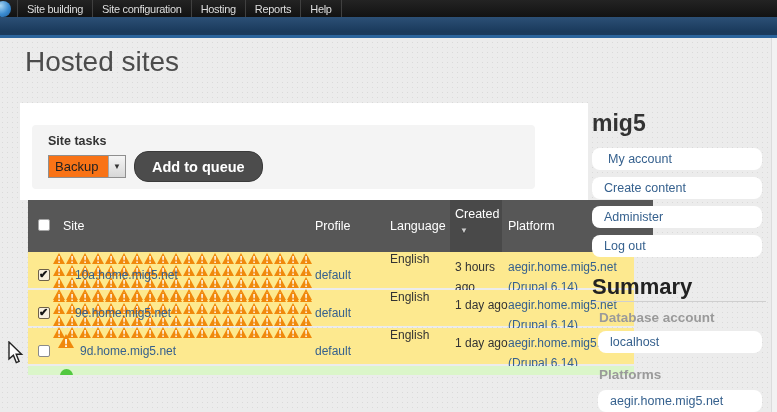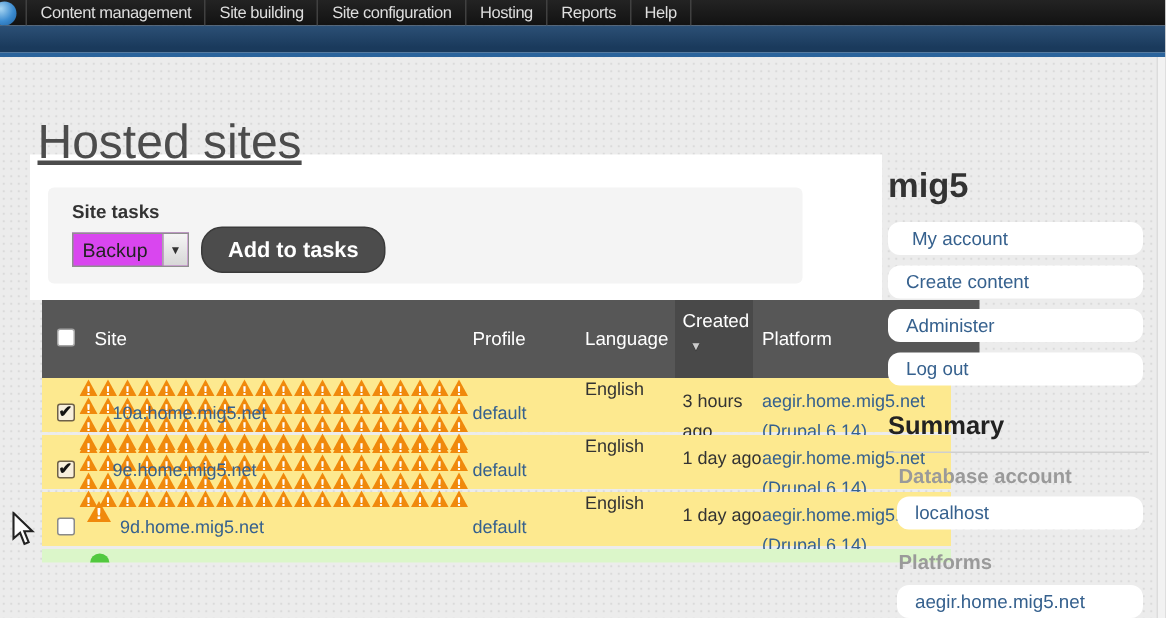--- a/index.html
+++ b/index.html
@@ -17,27 +17,27 @@
     background:radial-gradient(circle at 35% 30%, #a8d6f2, #3b8bd0 55%, #1d5f9e);}
   .menu-item{display:flex;align-items:center;padding:0 9px;color:#dedede;font-size:11px;letter-spacing:-0.3px;
     border-left:1px solid #404040;cursor:default;white-space:nowrap;}
   .menu-item:last-child{border-right:1px solid #404040;}
 
   
   .banner{position:absolute;left:0;top:17px;width:777px;height:21px;
     background:linear-gradient(180deg,#2c5076,#1a3a5c 80%);border-bottom:3px solid #2b649c;z-index:6;}
 
   
-  .page-title{position:absolute;left:25px;top:76px;margin:0;font-size:32px;font-weight:400;color:#4c4c4c;z-index:2;text-decoration:underline;}
+  .page-title{position:absolute;left:25px;top:46px;margin:0;font-size:28px;font-weight:400;color:#4c4c4c;z-index:2;}
 
   
   .main-panel{position:absolute;left:20px;top:103px;width:568px;height:97px;background:#ffffff;z-index:1;}
   .site-tasks{position:absolute;left:12px;top:22px;width:503px;height:64px;background:#f4f4f4;border-radius:4px;}
   .st-label{position:absolute;left:16px;top:9px;font-size:12.5px;font-weight:bold;color:#333;}
-  .select{position:absolute;left:16px;top:30px;width:78px;height:23px;background:#d946ef;border:1px solid #8f8f8f;
+  .select{position:absolute;left:16px;top:30px;width:78px;height:23px;background:#f97316;border:1px solid #8f8f8f;
     display:flex;align-items:center;cursor:default;}
   .select-value{flex:1;padding-left:6px;font-size:13px;color:#222;}
   .select-arrow{width:17px;height:100%;background:linear-gradient(#f5f5f5,#d7d7d7);border-left:1px solid #a8a8a8;
     display:flex;align-items:center;justify-content:center;font-size:8px;color:#333;}
   .queue-btn{position:absolute;left:102px;top:26px;height:31px;padding:0 17px;background:#4c4c4c;border:1px solid #3a3a3a;
     border-radius:14px;color:#fff;font-family:"Liberation Sans",sans-serif;font-size:14.5px;font-weight:bold;cursor:pointer;}
 
   
   .table-layer{position:absolute;left:28px;top:200px;z-index:2;}
   .thead{position:relative;width:625px;height:52px;background:#575757;color:#fff;font-size:12.5px;}
@@ -73,57 +73,56 @@
   .language-cell{left:362px;top:0;color:#333;}
   .created-cell{left:427px;top:5px;width:55px;line-height:20px;white-space:normal;color:#333;}
   .platform-link{left:480px;top:5px;width:130px;line-height:20px;white-space:normal;color:#36618e;cursor:pointer;}
 
   
   .sb{position:absolute;z-index:5;}
   .sb-user{left:592px;top:110px;font-size:23px;font-weight:bold;color:#333;}
   .sb-box{left:592px;width:170px;height:22px;background:#fff;border-radius:8px;
     font-size:12.5px;color:#36618e;line-height:22px;padding-left:12px;cursor:pointer;}
   .sb-box-1{top:148px;padding-left:16px;} .sb-box-2{top:177px;} .sb-box-3{top:206px;} .sb-box-4{top:235px;}
-  .sb-summary{left:592px;top:274px;font-size:17px;font-weight:bold;color:#222;}
+  .sb-summary{left:592px;top:274px;font-size:22px;font-weight:bold;color:#222;}
   .sb-hr{left:592px;top:301px;width:174px;height:1px;background:#cfcfcf;}
   .sb-subtitle{font-size:13.5px;font-weight:bold;color:#9a9a9a;}
   .sb-sub-1{left:599px;top:310px;} .sb-sub-2{left:599px;top:367px;}
   .sb-item{left:598px;width:164px;}
   .sb-item-1{top:331px;} .sb-item-2{top:390px;}
 
   .right-strip{position:absolute;right:0;top:38px;width:6px;height:374px;background:#f2f2f2;border-left:1px solid #dcdcdc;z-index:3;}
   .cursor{position:absolute;left:7px;top:341px;z-index:10;}
 </style>
 </head>
 <body>
 
 <div class="screen">
 
   <div class="menubar">
     <span class="logo"></span>
-    <span class="menu-item">Content management</span>
     <span class="menu-item">Site building</span>
     <span class="menu-item">Site configuration</span>
     <span class="menu-item">Hosting</span>
     <span class="menu-item">Reports</span>
     <span class="menu-item">Help</span>
   </div>
 
   <div class="banner"></div>
 
   <h1 class="page-title">Hosted sites</h1>
 
   <div class="main-panel">
     <div class="site-tasks">
       <div class="st-label">Site tasks</div>
       <div class="select">
         <span class="select-value">Backup</span>
         <span class="select-arrow">▼</span>
       </div>
-      <button class="queue-btn">Add to tasks</button>
+      <button class="queue-btn">Add to queue</button>
     </div>
   </div>
 
   <div class="table-layer">
     <div class="thead">
       <span class="th-darkcell"></span>
       <span class="cb" data-checked="false"></span>
       <span class="th th-site">Site</span>
       <span class="th th-profile">Profile</span>
       <span class="th th-language">Language</span>

